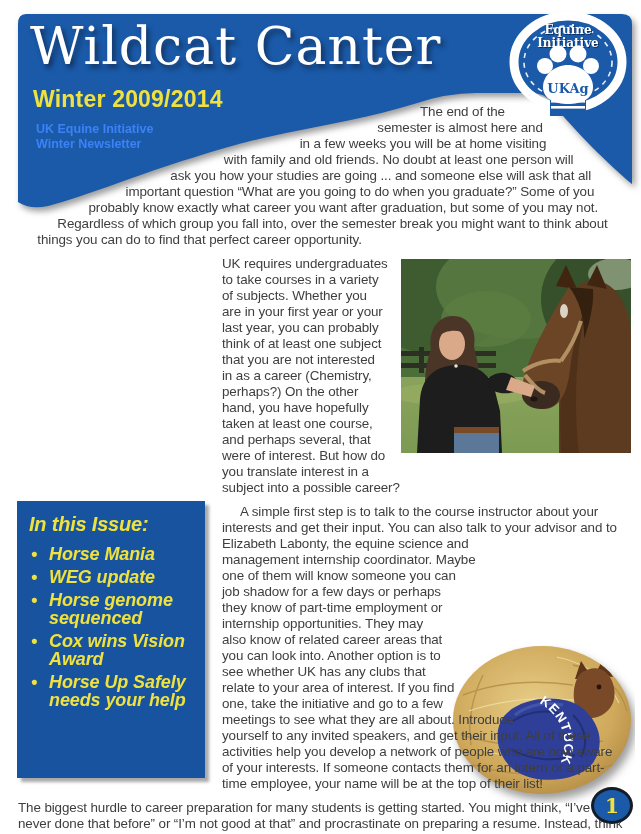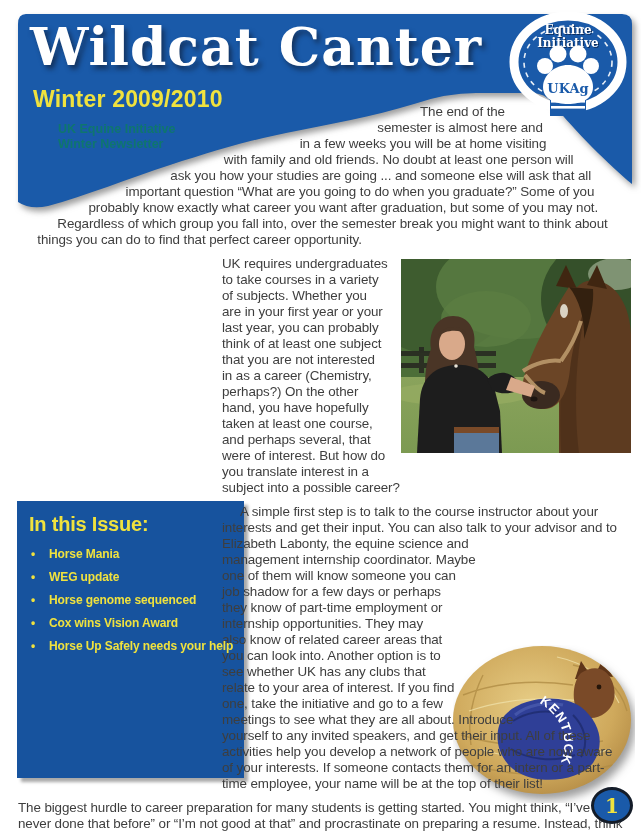--- a/index.html
+++ b/index.html
@@ -2,27 +2,27 @@
 <html><head>
 <meta charset="utf-8">
 <style>
   html,body{margin:0;padding:0;background:#ffffff;}
   .page{position:relative;width:641px;height:834px;background:#ffffff;overflow:hidden;
         font-family:"Liberation Sans",sans-serif;}
 
   
   .header-svg{position:absolute;left:0;top:0;width:641px;height:240px;}
   .masthead{position:absolute;left:30px;top:16px;width:560px;
-    font-family:"DejaVu Serif","Liberation Serif",serif;font-weight:bold;
+    font-family:"DejaVu Serif","Liberation Serif",serif;font-weight:normal;
     font-size:52px;letter-spacing:1px;color:#ffffff;
     text-shadow:3px 4px 5px rgba(15,25,45,.6);white-space:nowrap;}
   .issue-date{position:absolute;left:33px;top:86px;font-size:23px;font-weight:bold;
     color:#f0e23e;letter-spacing:.2px;}
   .org-lines{position:absolute;left:36px;top:122px;font-size:12.5px;font-weight:bold;
-    color:#0f766e;line-height:15px;margin-left:22px;}
+    color:#3b82f6;line-height:15px;}
   .logo{position:absolute;left:504px;top:8px;width:128px;height:108px;}
 
   
   .article{position:absolute;left:10px;top:96px;width:621px;height:722px;
     font-size:13.4px;line-height:16px;color:#3e3e3e;letter-spacing:-0.1px;}
   .article p{margin:8px;text-align:left;}
   .p-intro{text-align:center;}
   .p-indent{text-indent:18px;}
 
   .float-a{float:left;width:410px;height:158px;
@@ -34,27 +34,27 @@
   .float-photo{float:right;clear:right;width:230px;height:194px;
     margin:5px 0 12px 13px;}
   .float-photo svg{display:block;width:230px;height:194px;}
   .float-issue{float:left;clear:left;width:205px;height:323px;
     margin:221px 7px 0 0;}
   .float-oval{float:right;clear:right;width:176px;height:152px;margin:180px 0 0 6px;
     shape-outside:ellipse(88px 76px at 50% 50%);shape-margin:7px;}
   .float-oval svg{display:block;width:182px;height:158px;margin-left:-2px;}
 
   
-  .issue-box{margin:26px 0 0 7px;width:227px;min-height:277px;box-sizing:border-box;
-    background:#17539e;box-shadow:4px 4px 3px #a9a9a9;padding:10px 10px 10px 12px;}
+  .issue-box{margin:26px 0 0 7px;width:188px;min-height:277px;box-sizing:border-box;
+    background:#17539e;box-shadow:4px 4px 3px #a9a9a9;padding:10px 10px 10px 12px;font-style:italic;}
   .issue-box h2{margin:2px 0 10px 0;font-size:20px;line-height:22px;color:#f0e23e;
     letter-spacing:-0.2px;}
   .issue-box ul{list-style:none;margin:0;padding:0;}
   .issue-box li{position:relative;padding-left:20px;margin:0 0 5px 0;
-    font-size:12px;line-height:18px;font-weight:bold;color:#f0e23e;}
+    font-size:18px;line-height:18px;font-weight:bold;color:#f0e23e;}
   .issue-box li::before{content:"\2022";position:absolute;left:2px;top:0;}
 
   
   .page-num{position:absolute;left:591px;top:787px;width:42px;height:37px;
     background:#1a5aa9;border:3px solid #141c28;border-radius:50%;box-sizing:border-box;
     display:flex;align-items:center;justify-content:center;}
   .page-num span{font-family:"DejaVu Serif","Liberation Serif",serif;font-weight:bold;
     font-size:20px;color:#f0e23e;}
 </style>
 </head>
@@ -64,21 +64,21 @@
 
   <svg class="header-svg" viewBox="0 0 641 240">
     <path d="M26,14 L622,14 Q632,14 632,24 L632,184
              C610,166 576,132 552,103 Q545,93 532,93 L476,93
              Q446,93 414,104 C372,117 330,124 286,133
              C246,141 210,152 170,165 C130,178 85,196 48,206
              Q30,210 18,202 L18,24 Q18,14 26,14 Z" fill="#1a5aa9" style="filter:drop-shadow(3px 4px 3px rgba(90,90,90,.6));"></path>
   </svg>
 
   <div class="masthead">Wildcat Canter</div>
-  <div class="issue-date">Winter 2009/2010</div>
+  <div class="issue-date">Winter 2009/2014</div>
   <div class="org-lines">
     <div>UK Equine Initiative</div>
     <div>Winter Newsletter</div>
   </div>
 
   <svg class="logo" viewBox="0 0 128 108">
     <g>
       <ellipse cx="64" cy="54" rx="54" ry="46" fill="none" stroke="#ffffff" stroke-width="9"></ellipse>
       <ellipse cx="64" cy="54" rx="44" ry="36" fill="none" stroke="#ffffff" stroke-width="1.6" stroke-dasharray="5,5" opacity=".9"></ellipse>
       <rect x="46" y="90" width="36" height="18" fill="#1a5aa9"></rect>

